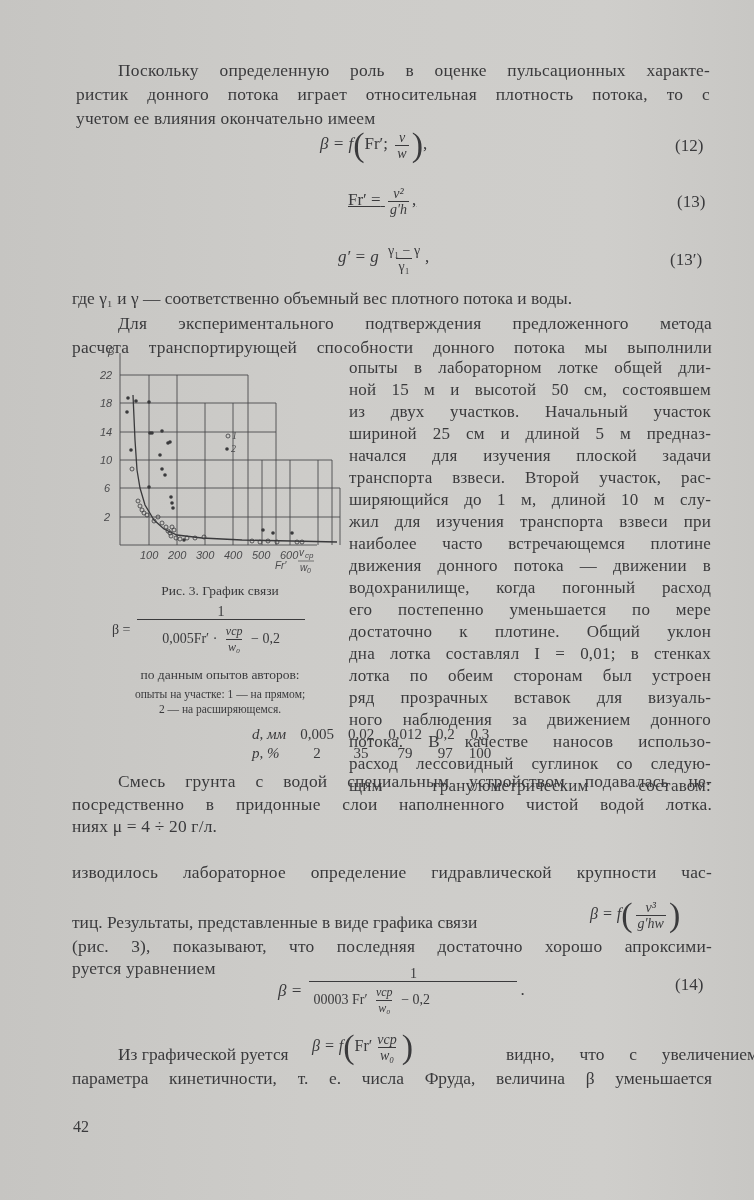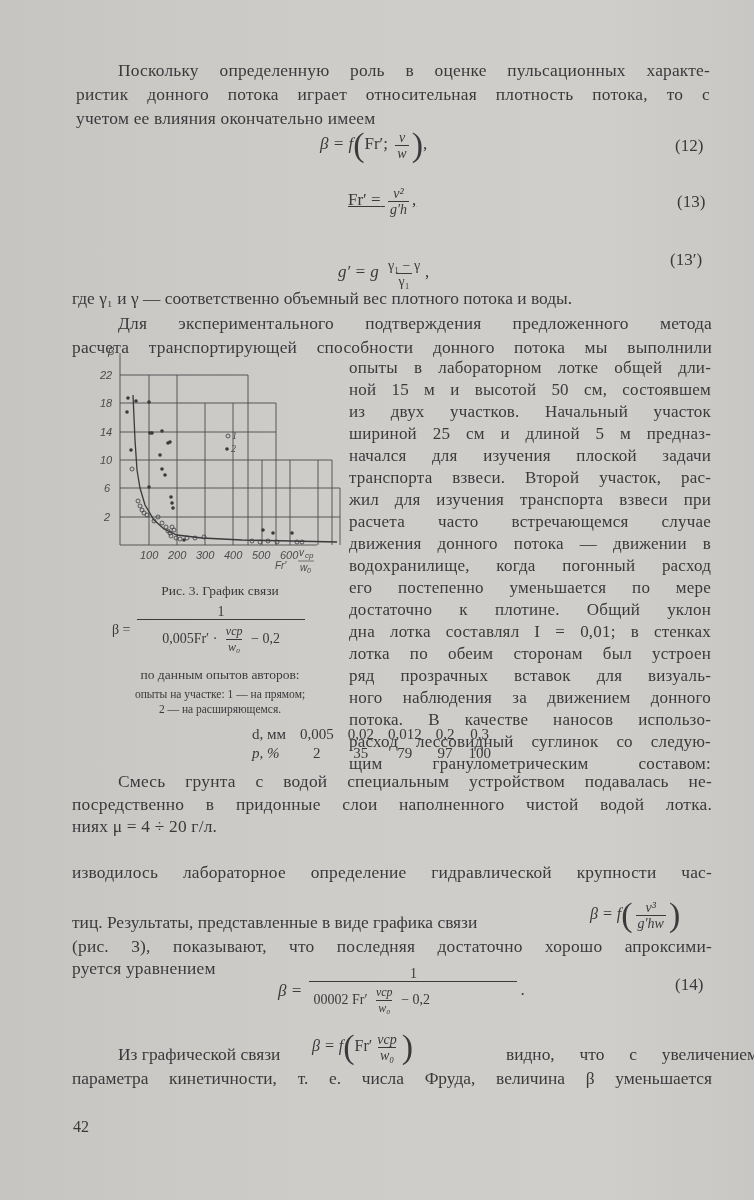--- a/index.html
+++ b/index.html
@@ -50,21 +50,21 @@
 
   <div class="eq" style="left:348px; top:186px;text-decoration:underline;">
     <span>Fr′ =</span>
     <span class="frac">
         <i class="num">v²</i>
         <i class="den">g′h</i>
       </span><span>,</span>
   </div>
   <div class="eqno" style="left:677px; top:192px;">(13)</div>
 
-  <div class="eq" style="left:338px; top:243px;margin-top:15px;">
+  <div class="eq" style="left:338px; top:243px;">
     <i>g′ = g</i>
     <span class="frac">
         <span class="num">γ₁ − γ</span>
         <span class="den">γ₁</span>
       </span><span>,</span>
   </div>
   <div class="eqno" style="left:670px; top:250px;">(13′)</div>
 
   <div class="line" style="left:72px; top:288px;">где γ₁ и γ — соответственно объемный вес плотного потока и воды.</div>
 
@@ -73,22 +73,23 @@
     <span class="just">расчета транспортирующей способности донного потока мы выполнили</span>
   </div>
 
   <div class="txt" style="left:349px; top:357px; width:362px; line-height:22px; font-size:17px;">
     <span class="just">опыты в лабораторном лотке общей дли-</span>
     <span class="just">ной 15 м и высотой 50 см, состоявшем</span>
     <span class="just">из двух участков. Начальный участок</span>
     <span class="just">шириной 25 см и длиной 5 м предназ-</span>
     <span class="just">начался для изучения плоской задачи</span>
     <span class="just">транспорта взвеси. Второй участок, рас-</span>
+    <span class="just">ширяющийся до 1 м, длиной 10 м слу-</span>
     <span class="just">жил для изучения транспорта взвеси при</span>
-    <span class="just">расчета часто встречающемся случае</span>
+    <span class="just">наиболее часто встречающемся плотине</span>
     <span class="just">движения донного потока — движении в</span>
     <span class="just">водохранилище, когда погонный расход</span>
     <span class="just">его постепенно уменьшается по мере</span>
     <span class="just">достаточно к плотине. Общий уклон</span>
     <span class="just">дна лотка составлял I = 0,01; в стенках</span>
     <span class="just">лотка по обеим сторонам был устроен</span>
     <span class="just">ряд прозрачных вставок для визуаль-</span>
     <span class="just">ного наблюдения за движением донного</span>
     <span class="just">потока. В качестве наносов использо-</span>
     <span class="just">расход лессовидный суглинок со следую-</span>
@@ -214,21 +215,21 @@
       </span>
     </span>
   </div>
   <div class="caption" style="left:100px; top:667px; width:240px;">по данным опытов авторов:</div>
   <div class="caption small" style="left:100px; top:688px; width:240px;">опыты на участке: 1 — на прямом;</div>
   <div class="caption small" style="left:100px; top:703px; width:240px;">2 — на расширяющемся.</div>
 
   <table class="table">
     <tbody>
         <tr>
-      <td style="text-align:left;">d, мм</td>
+      <td style="text-align:left;font-style:italic;">d, мм</td>
       <td>0,005</td>
       <td>0,02</td>
       <td>0,012</td>
       <td>0,2</td>
       <td>0,3</td>
     </tr>
     <tr>
       <td style="text-align:left;font-style:italic;">p, %</td>
       <td>2</td>
       <td>35</td>
@@ -258,32 +259,32 @@
   <div class="txt" style="left:72px; top:935px; width:640px; line-height:22px;">
     <span class="just">(рис. 3), показывают, что последняя достаточно хорошо апроксими-</span>
     <span style="display:block">руется уравнением</span>
   </div>
 
   <div class="eq" style="left:278px; top:966px;">
     <i style="vertical-align:middle;">β =</i>
     <span class="frac">
       <span class="num">1</span>
       <span class="den" style="padding:3px 4px 0; width:200px; text-align:left;">
-        <span>00002 Fr′</span>
+        <span>00003 Fr′</span>
         <span class="frac">
             <i class="num" style="font-size:12px;">vср</i>
             <i class="den" style="font-size:12px;">w₀</i>
           </span>
         <span>− 0,2</span>
       </span>
     </span><span>.</span>
   </div>
   <div class="eqno" style="left:675px; top:975px;">(14)</div>
 
-  <div class="line" style="left:118px; top:1044px;">Из графической связи</div>
+  <div class="line" style="left:118px; top:1044px;">Из графической руется</div>
   <div class="eq" style="left:312px; top:1030px; font-size:16px;">
     <i>β = f</i><span class="paren">(</span><span>Fr′</span><span class="frac">
         <i class="num">vср</i>
         <i class="den">w₀</i>
       </span><span class="paren">)</span>
   </div>
   <div class="line" style="left:460px; top:1044px; width:252px; text-align:justify; text-align-last:justify; display:block;margin-left:46px;">видно, что с увеличением</div>
   <div class="line" style="left:72px; top:1068px; width:640px; text-align:justify; text-align-last:justify; display:block;">параметра кинетичности, т. е. числа Фруда, величина β уменьшается</div>
 
   <div class="line" style="left:73px; top:1118px; font-size:16px;">42</div>

